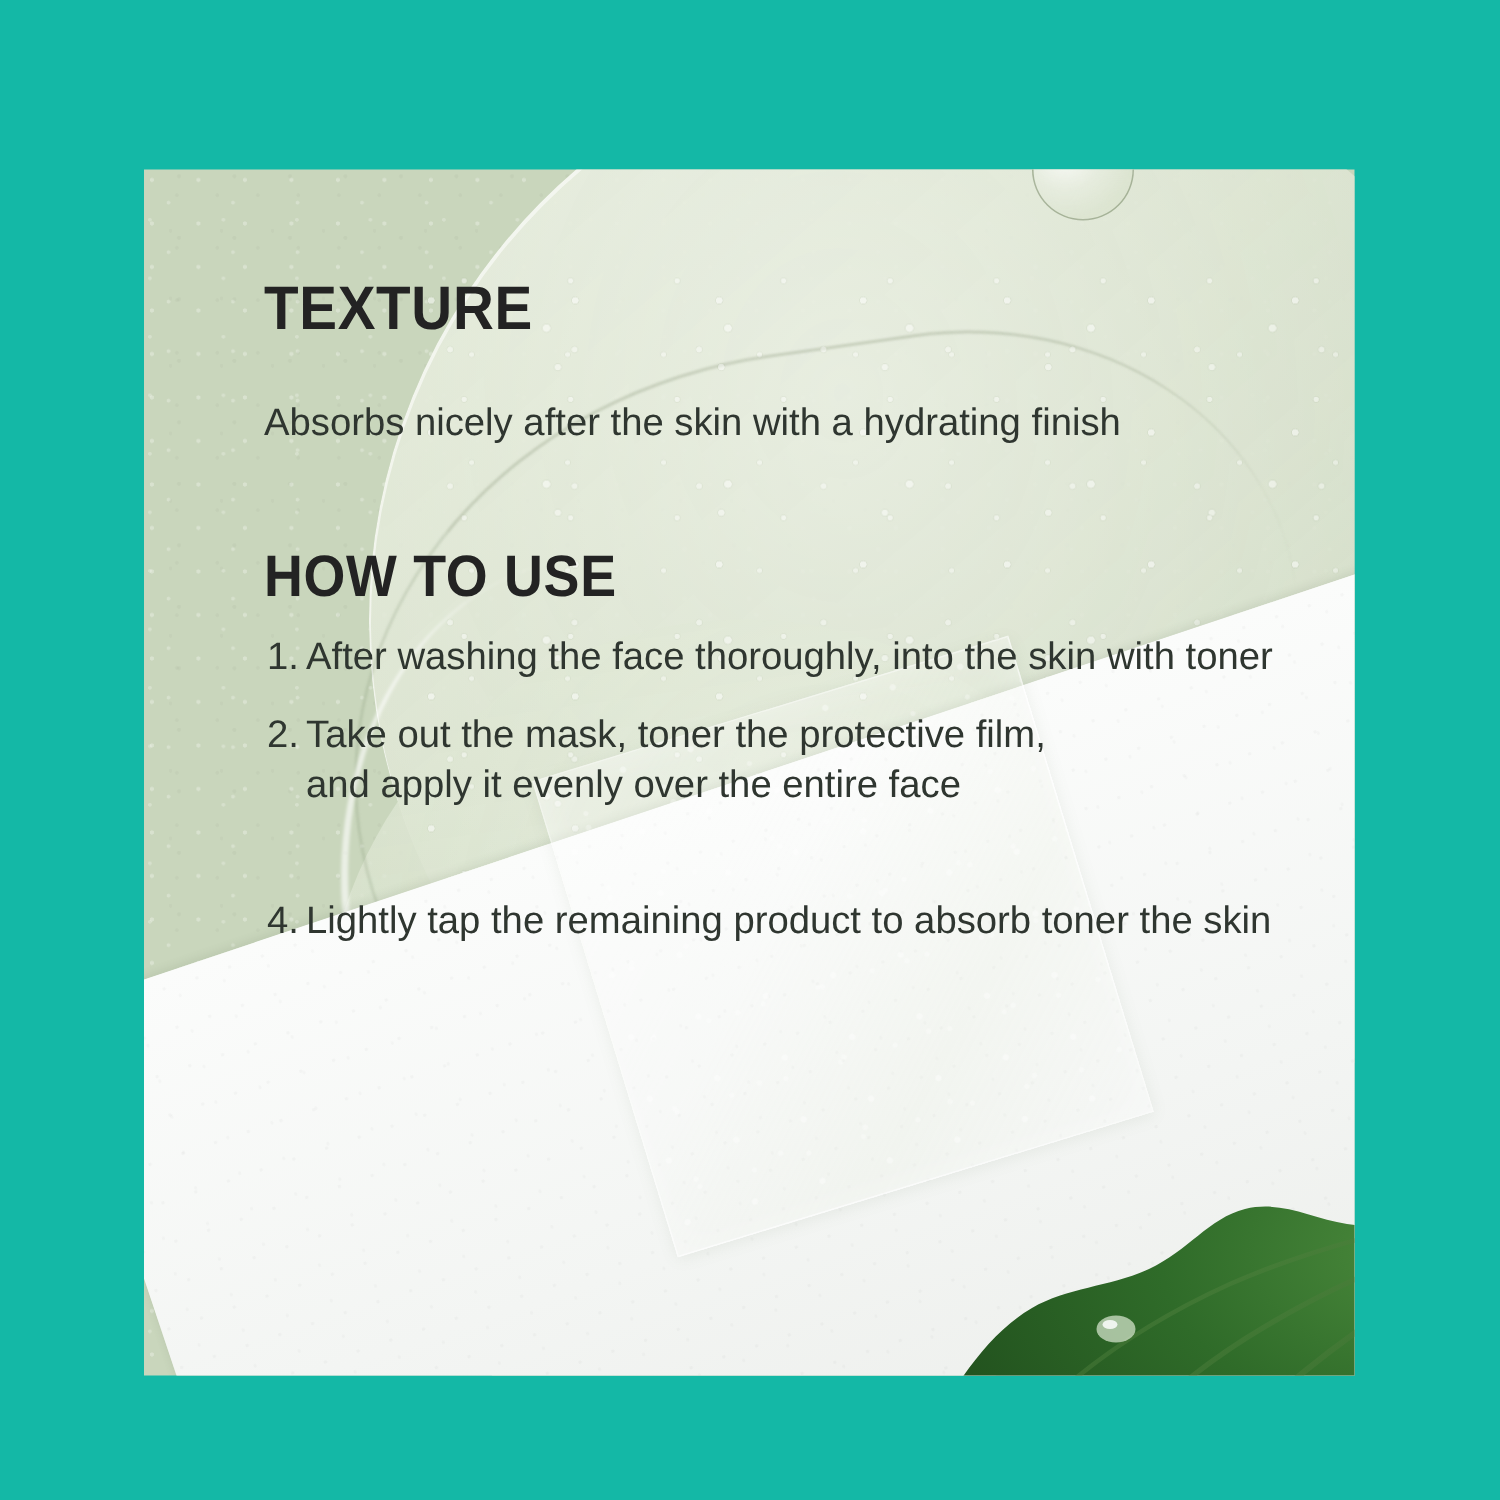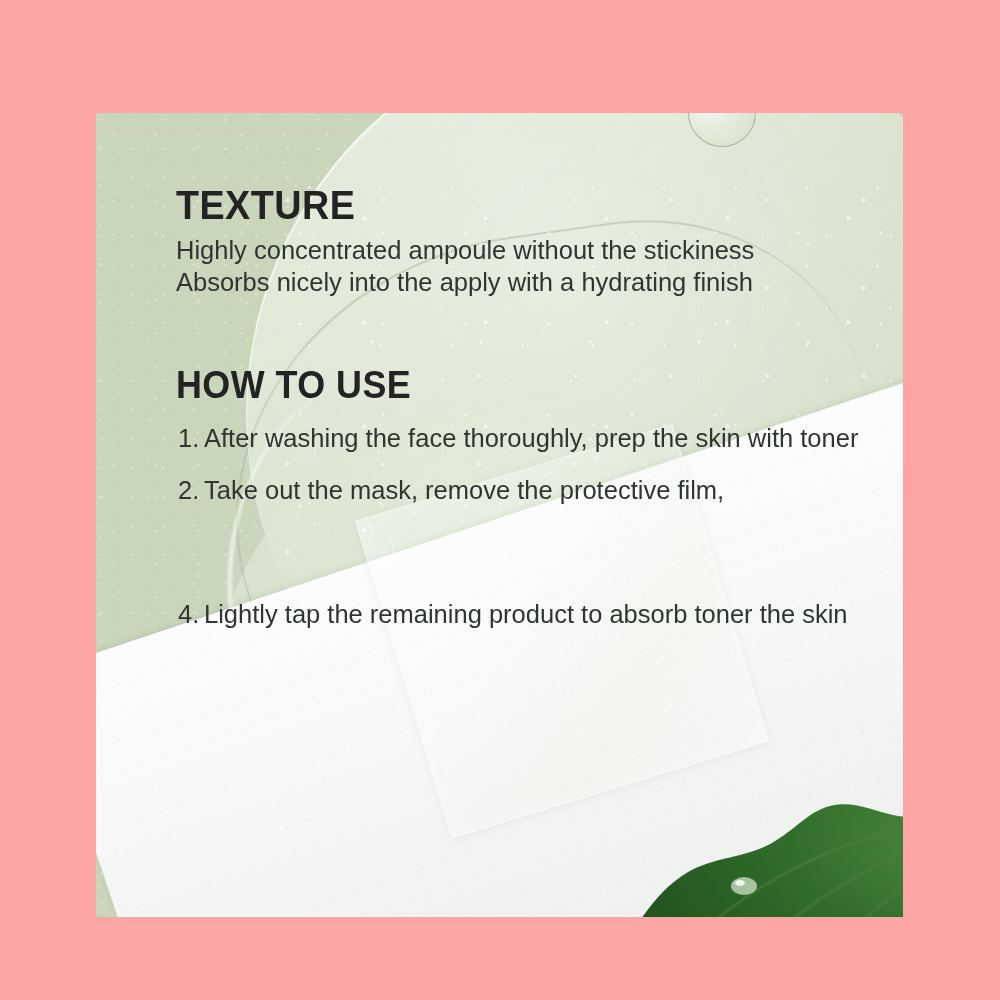--- a/index.html
+++ b/index.html
@@ -12,21 +12,21 @@
     width: 1000px;
     height: 1000px;
     font-family: "Liberation Sans", sans-serif;
     overflow: hidden;
   }
 
   #stage {
     position: relative;
     width: 1000px;
     height: 1000px;
-    background: #fca5a5;
+    background: #14b8a6;
   }
 
   
   #panel {
     position: absolute;
     left: 96px;
     top: 113px;
     width: 807px;
     height: 804px;
     overflow: hidden;
@@ -346,32 +346,32 @@
         <circle cx="330" cy="226" r="3" fill="#e6f0e0" opacity=".55"></circle>
       </g>
     </svg>
 
   </div>
 
   <div id="copy">
 
     <div class="heading" id="texture-heading">TEXTURE</div>
 
-    <div class="body-line" id="texture-line-1">Highly concentrated ampoule without the stickiness</div>
-
-    <div class="body-line" id="texture-line-2">Absorbs nicely into the apply with a hydrating finish</div>
+
+    <div class="body-line" id="texture-line-2">Absorbs nicely after the skin with a hydrating finish</div>
 
     <div class="heading" id="howto-heading">HOW TO USE</div>
 
     <div class="step" id="step-1">
-      <span class="num">1.</span><span>After washing the face thoroughly, prep the skin with toner</span>
+      <span class="num">1.</span><span>After washing the face thoroughly, into the skin with toner</span>
     </div>
 
     <div class="step" id="step-2">
-      <span class="num">2.</span><span>Take out the mask, remove the protective film,</span>
+      <span class="num">2.</span><span>Take out the mask, toner the protective film,</span>
+      <span class="cont">and apply it evenly over the entire face</span>
     </div>
 
 
     <div class="step" id="step-4">
       <span class="num">4.</span><span>Lightly tap the remaining product to absorb toner the skin</span>
     </div>
 
   </div>
 
 </div>

